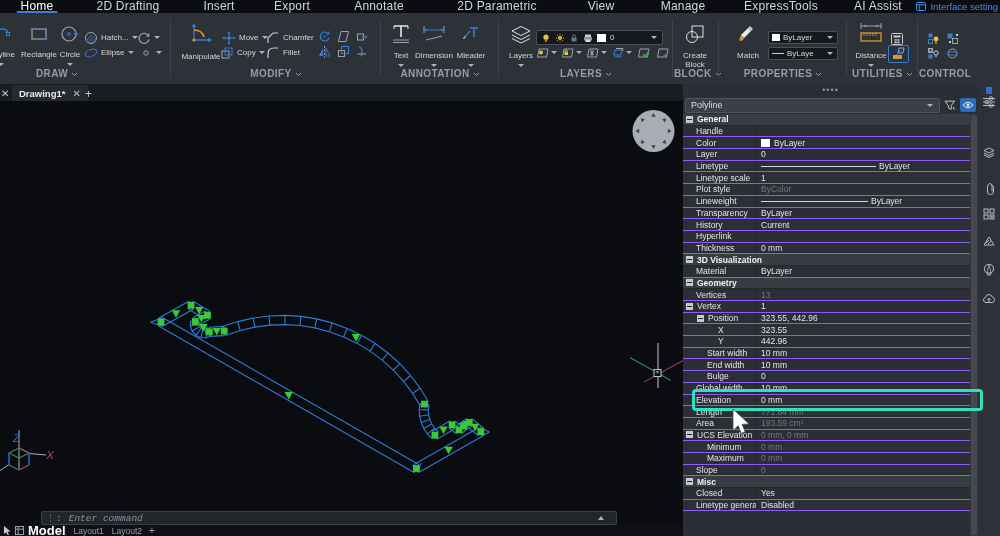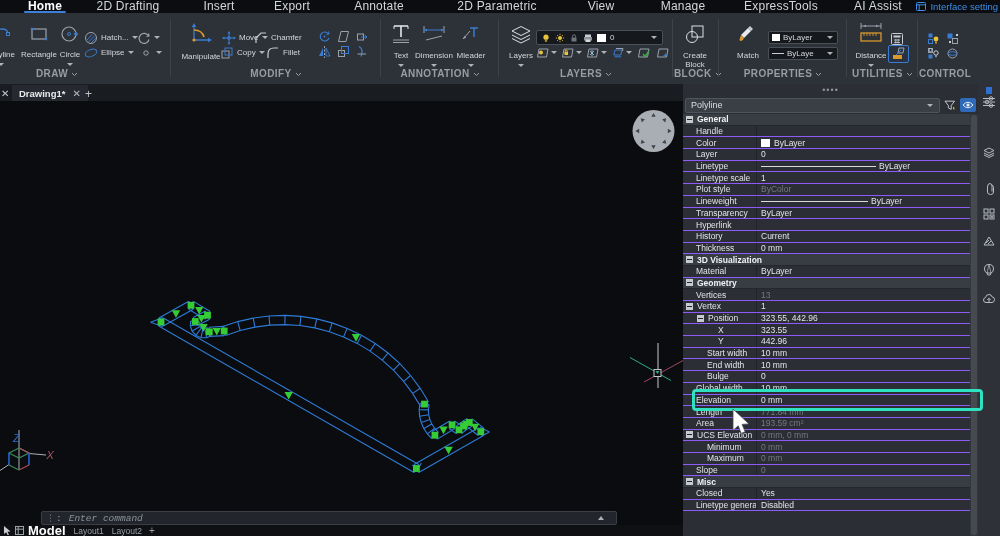--- a/index.html
+++ b/index.html
@@ -4,21 +4,21 @@
 <style>
   * { margin:0; padding:0; box-sizing:border-box; }
   html,body { width:1000px; height:536px; overflow:hidden; background:#0b0d10;
     font-family:"Liberation Sans", sans-serif; -webkit-font-smoothing:antialiased; }
   #app { position:relative; width:1000px; height:536px; background:#0b0d10; }
 
   
   #menubar { position:absolute; left:0; top:0; width:1000px; height:13px; background:#0b0d10; }
   #menu-items { position:absolute; left:0; top:0; height:13px; width:1000px; }
   .menu-item { position:absolute; top:0; transform:translateX(-50%); color:#d4d7da; font-size:12px; letter-spacing:0.2px; white-space:nowrap; line-height:13px; }
-  .menu-item.active { color:#ffffff; font-weight:bold;margin-left:8px; }
+  .menu-item.active { color:#ffffff; font-weight:normal; }
   .menu-item.active::after { content:""; position:absolute; left:-4px; right:-4px; bottom:0; height:2px; background:#3b7fd9; border-radius:1px; }
   #interface-setting { position:absolute; right:2px; top:0; height:13px; display:flex; align-items:center; gap:4px; color:#3f8fe8; font-size:9.5px; }
 
   
   #ribbon { position:absolute; left:0; top:13px; width:1000px; height:71px; background:#2d3138; }
   .rgroup { position:absolute; top:0; height:71px; }
   .rsep { position:absolute; top:6px; height:58px; width:1px; background:#3e424a; }
   .rlabel { position:absolute; bottom:5px; width:100%; text-align:center; font-size:10px; font-weight:bold; color:#979da5; letter-spacing:.4px; white-space:nowrap; }
   .bigbtn { position:absolute; top:5px; display:flex; flex-direction:column; align-items:center; width:44px; cursor:default; }
   .bigbtn .blabel { font-size:8px; color:#d4d7da; margin-top:6px; text-align:center; line-height:9px; white-space:nowrap; }
@@ -213,21 +213,21 @@
         <span class="chevd"></span>
       </div>
 <div class="smallrow" style="left:220px;top:33px">
         <svg width="14" height="14" viewBox="0 0 14 14">
           <rect x="2" y="5" width="7" height="7" fill="none" stroke="#9aa3ad"></rect>
           <rect x="5" y="2" width="7" height="7" fill="none" stroke="#3a7cd0"></rect>
         </svg>
         <span class="stext">Copy</span>
         <span class="chevd"></span>
       </div>
-<div class="smallrow" style="left:254px;top:18px">
+<div class="smallrow" style="left:266px;top:18px">
         <svg width="14" height="14" viewBox="0 0 14 14">
           <path d="M2,12 L2,7 L7,2 L12,2" fill="none" stroke="#c8cdd3" stroke-width="1.2"></path>
         </svg>
         <span class="stext">Chamfer</span>
       </div>
 <div class="smallrow" style="left:266px;top:33px">
         <svg width="14" height="14" viewBox="0 0 14 14">
           <path d="M2,12 L2,8 Q2,2 8,2 L12,2" fill="none" stroke="#c8cdd3" stroke-width="1.2"></path>
         </svg>
         <span class="stext">Fillet</span>
@@ -731,32 +731,32 @@
         <div class="prow">
           <div class="lab" style="padding-left: 13px;">
             <span>Transparency</span>
           </div>
           <div class="val">
             <span>ByLayer</span>
           </div>
         </div>
         <div class="prow">
           <div class="lab" style="padding-left: 13px;">
+            <span>History</span>
+          </div>
+          <div class="val">
+            <span>Current</span>
+          </div>
+        </div>
+        <div class="prow">
+          <div class="lab" style="padding-left: 13px;">
             <span>Hyperlink</span>
           </div>
           <div class="val">
             <span></span>
-          </div>
-        </div>
-        <div class="prow">
-          <div class="lab" style="padding-left: 13px;">
-            <span>History</span>
-          </div>
-          <div class="val">
-            <span>Current</span>
           </div>
         </div>
         <div class="prow">
           <div class="lab" style="padding-left: 13px;">
             <span>Thickness</span>
           </div>
           <div class="val">
             <span>0 mm</span>
           </div>
         </div>

